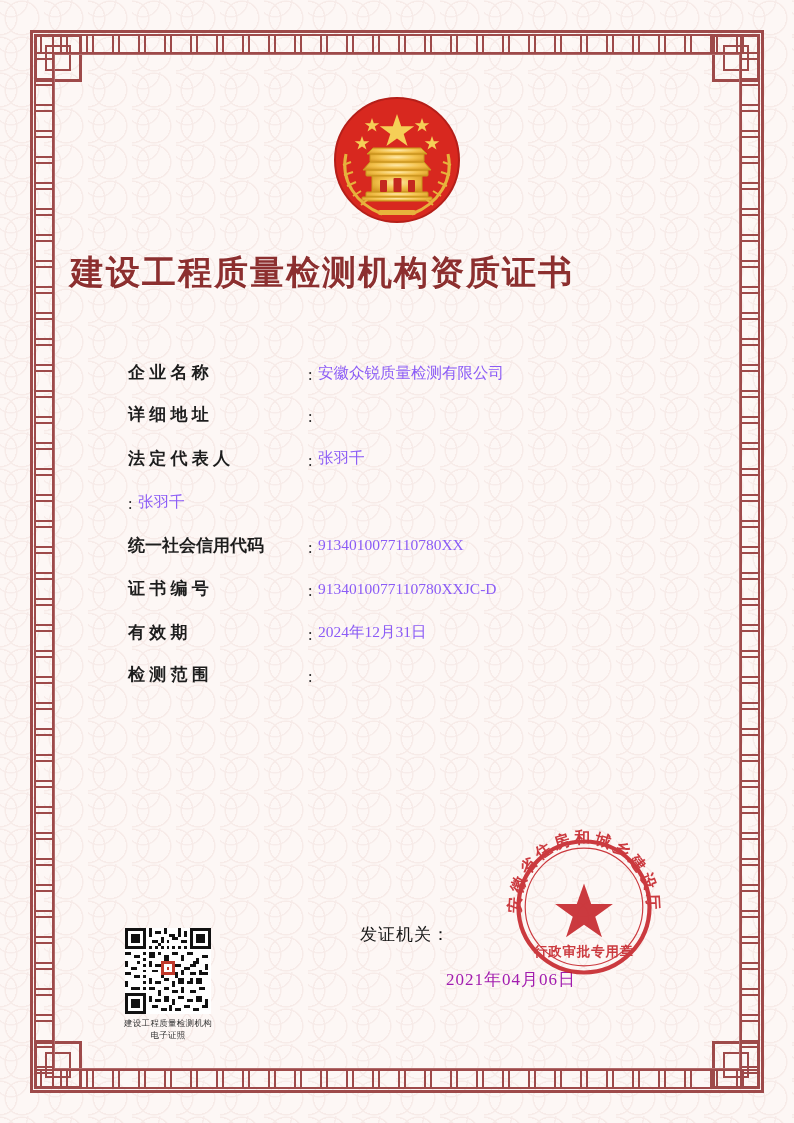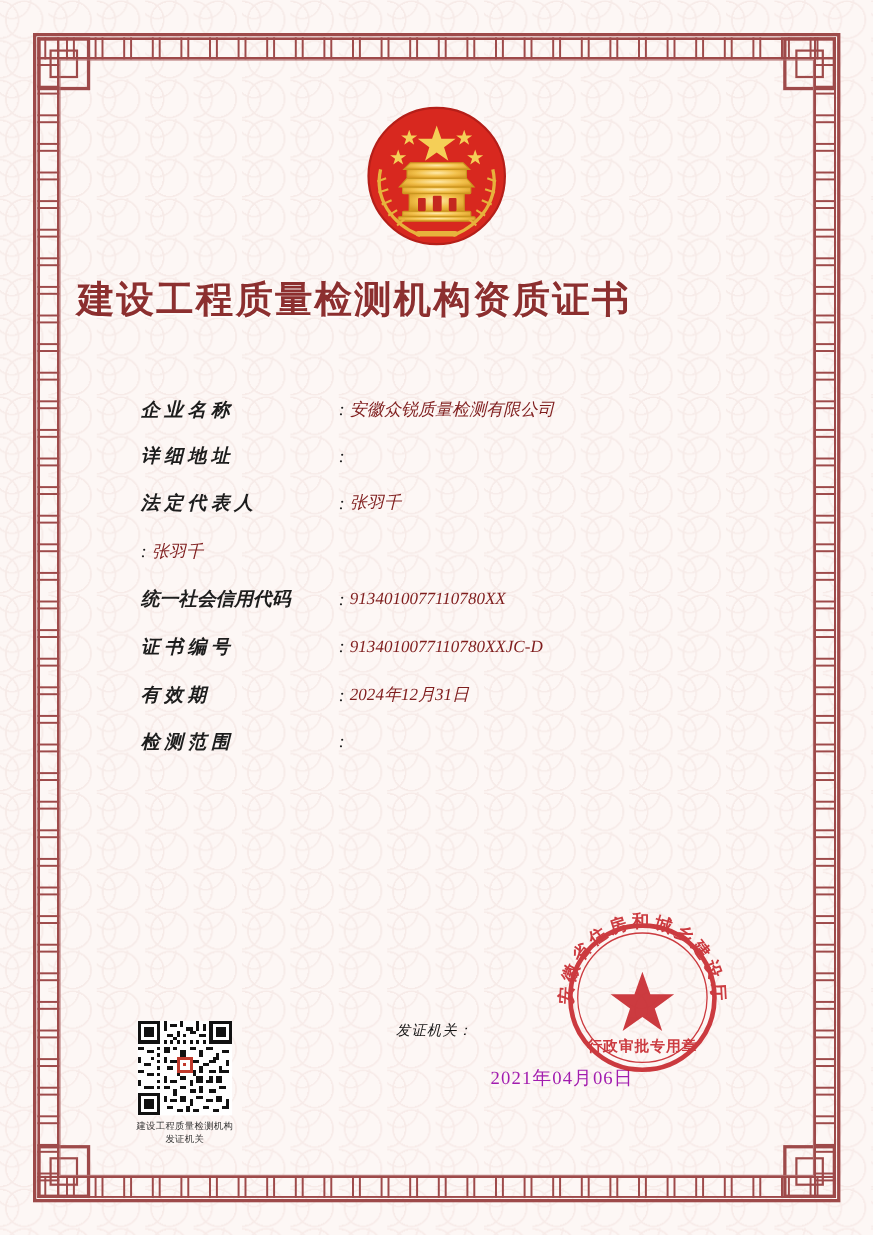--- a/index.html
+++ b/index.html
@@ -97,50 +97,50 @@
     font-weight: bold;
     color: #8c2f2f;
     font-family: "Liberation Serif", "DejaVu Serif", serif;
     text-shadow: 0 1px 0 rgba(255,255,255,.6);
   }
 
   
   .fields {
     position: absolute; left: 58px; right: 30px; top: 290px;
   }
-  .row { display: flex; align-items: center; margin-bottom: 19px; font-style: italic; }
+  .row { display: flex; align-items: flex-end; margin-bottom: 19px; }
   .label {
     width: 180px;
     flex: 0 0 180px;
     font-size: 17px;
     font-weight: bold;
     color: #1d1d1d;
     letter-spacing: 0px;
     white-space: nowrap;
     text-align: left;
   }
   .label.spread { display: flex; justify-content: space-between; }
   .colon { flex: 0 0 10px; font-size: 16px; color: #1d1d1d; padding-top: 2px; }
   .value {
     flex: 1 1 auto;
     font-size: 15.5px;
-    color: #7f1d1d;
+    color: #8b5cf6;
     line-height: 1.45;
     word-break: break-all;
     padding-top: 2px;
   }
 
   
   .qr-wrap { position: absolute; left: 42px; bottom: 12px; width: 112px; text-align: center; }
   .qr { width: 86px; height: 86px; margin: 0 auto; position: relative; background: #fff; }
   .qr-caption { font-size: 8.5px; color: #333; line-height: 1.35; margin-top: 4px; letter-spacing: .3px; }
 
   
   .issuer-block { position: absolute; right: 34px; bottom: 62px; width: 330px; text-align: left; }
-  .issuer-line { font-size: 13px; color: #151515; letter-spacing: 1px; font-style: italic; }
+  .issuer-line { font-size: 17px; color: #151515; letter-spacing: 1px; }
   .date-line { font-size: 17px; color: #a21caf; letter-spacing: 1px; margin-top: 22px; padding-left: 86px; }
 
   .seal {
     position: absolute; right: 56px; bottom: 62px;
     width: 168px; height: 168px;
     pointer-events: none;
   }
 
   .stamp-text { fill: #c52127; }
 </style>
@@ -297,21 +297,21 @@
 
           <g fill="#c0392b">
             <path d="M12 11h5v5h-5z"></path>
             <path d="M13 12h3v3h-3z" fill="#fff"></path>
             <path d="M14 13h1v1h-1z" fill="#c0392b"></path>
           </g>
         </svg>
       </div>
       <div class="qr-caption">
         <div>建设工程质量检测机构</div>
-        <div>发证机关</div>
+        <div>电子证照</div>
       </div>
     </div>
 
     <div class="issuer-block">
       <div class="issuer-line">发证机关：</div>
       <div class="date-line">2021年04月06日</div>
     </div>
 
     <div class="seal">
       <svg viewBox="0 0 200 200" width="168" height="168" aria-hidden="true">

